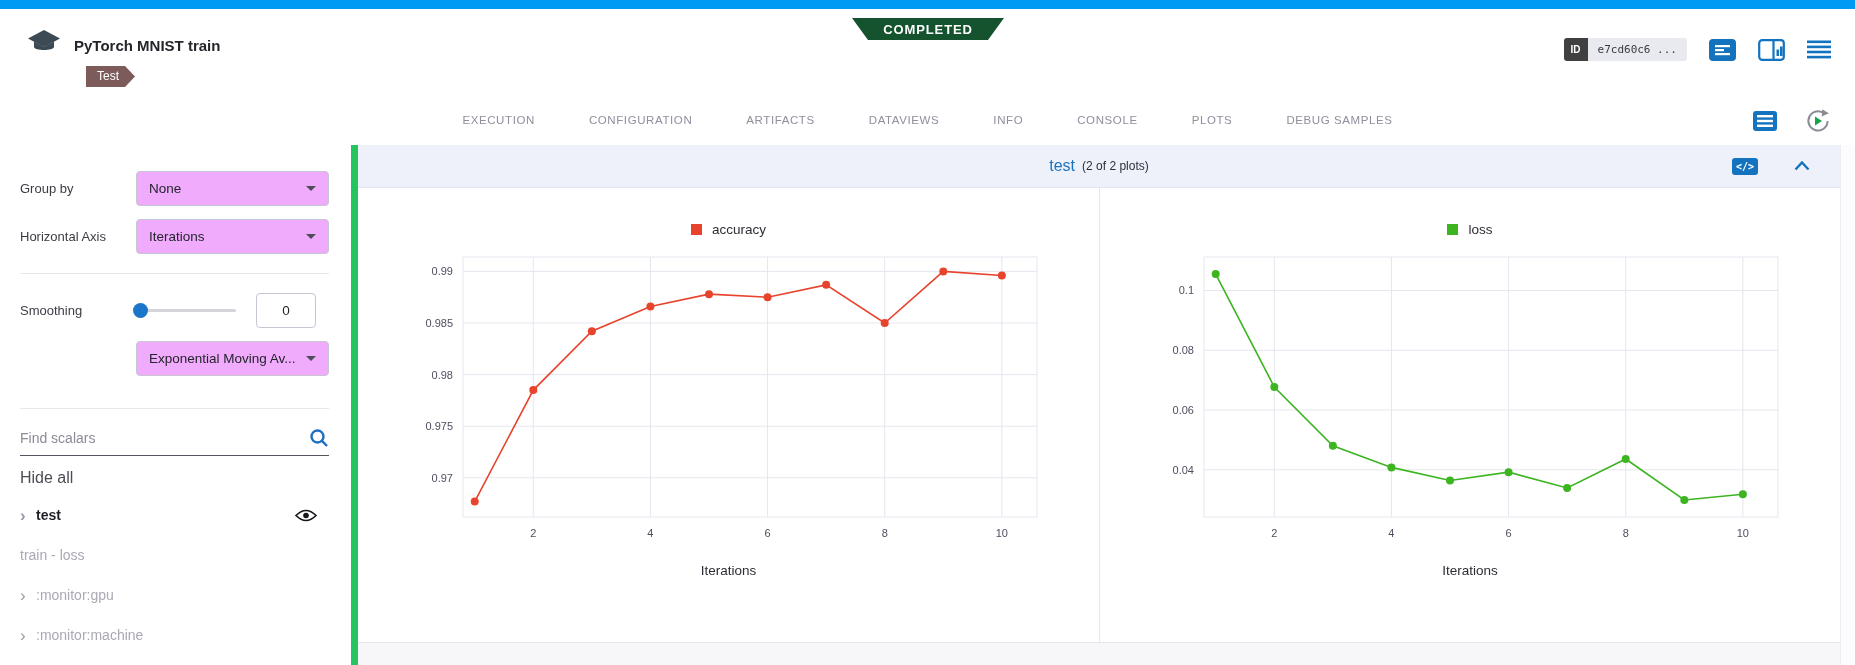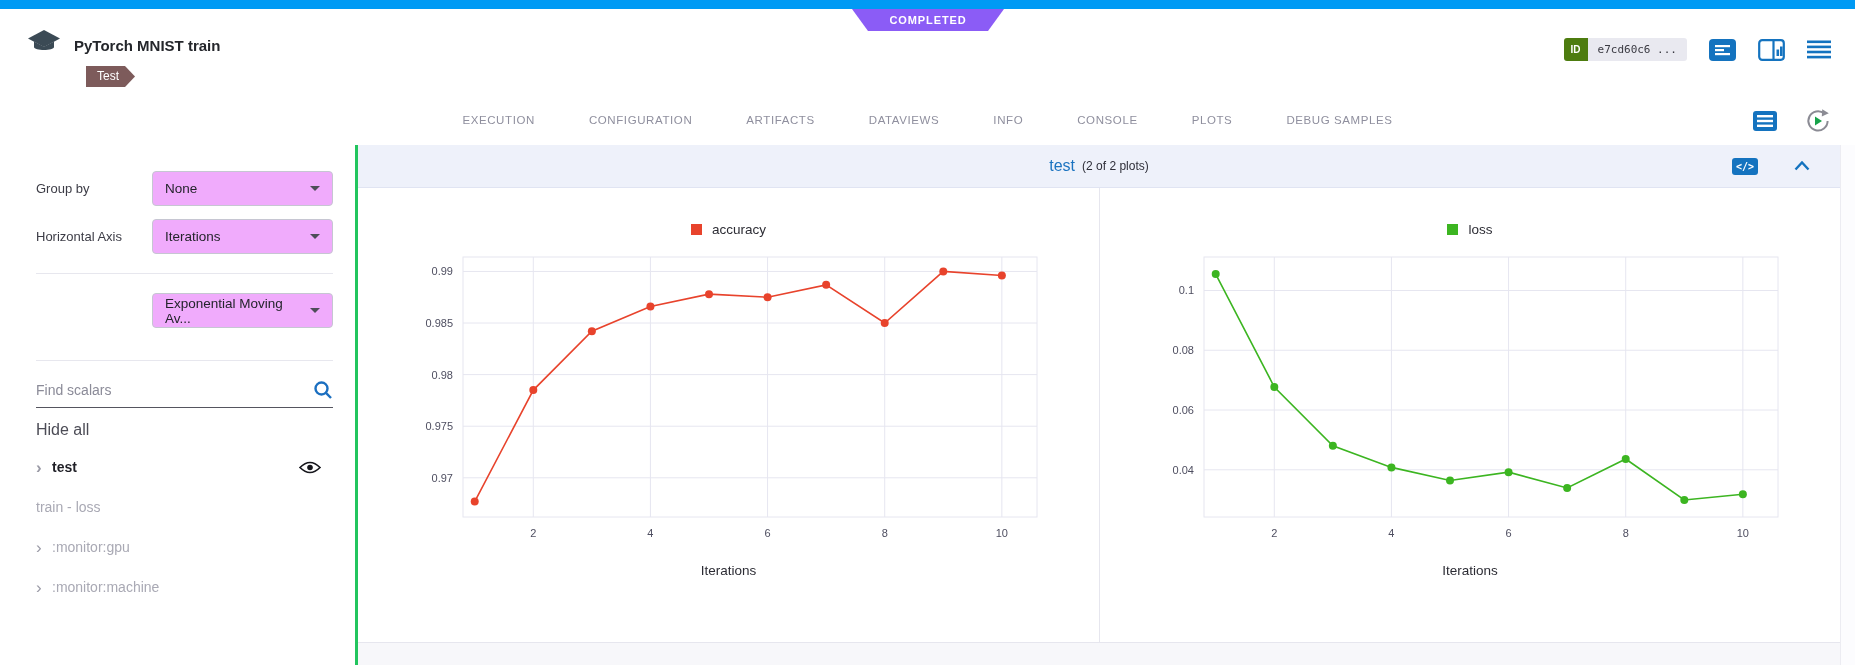--- a/index.html
+++ b/index.html
@@ -2,52 +2,52 @@
 <html><head>
 <meta charset="utf-8">
 <style>
   * { box-sizing: border-box; margin: 0; padding: 0; }
   html,body { background:#fff; }
   body { font-family:"Liberation Sans", sans-serif; }
   .app { position:relative; width:1855px; height:665px; background:#fff; overflow:hidden; }
 
   
   .topbar { height:9px; background:#009af4; }
-  .ribbon { position:absolute; top:9px; left:852px; width:152px; height:22px; background:#8b5cf6;
+  .ribbon { position:absolute; top:18px; left:852px; width:152px; height:22px; background:#14532d;
     clip-path:polygon(0 0,100% 0,calc(100% - 16px) 100%,16px 100%);
-    color:#fff; font-size:11px; font-weight:bold; letter-spacing:.9px;
+    color:#fff; font-size:13px; font-weight:bold; letter-spacing:.9px;
     display:flex; align-items:center; justify-content:center; }
 
   
   .hdr { height:86px; position:relative; padding:10px 26px; }
   .logo { position:absolute; left:27px; top:20px; }
   .title-block { position:absolute; left:74px; top:28px; }
   .exp-title { font-size:15px; font-weight:700; color:#24262b; }
   .tag { display:inline-block; margin:12px 0 0 12px; background:#7d5b5b; color:#fff; font-size:12px;
     padding:3px 16px 4px 11px;
     clip-path:polygon(0 0,calc(100% - 10px) 0,100% 50%,calc(100% - 10px) 100%,0 100%); }
   .hdr-right { position:absolute; right:24px; top:29px; display:flex; align-items:center; gap:22px; }
   .idwrap { display:flex; align-items:stretch; }
-  .id-badge { background:#4d7c0f; color:#fff; font-size:10px; font-weight:700; padding:5px 7px;
+  .id-badge { background:#404040; color:#fff; font-size:10px; font-weight:700; padding:5px 7px;
     border-radius:3px 0 0 3px; display:flex; align-items:center; }
   .id-value { background:#e9e9f0; color:#3a3a42; font-family:"DejaVu Sans Mono", monospace;
     font-size:11px; padding:5px 10px; border-radius:0 3px 3px 0; display:flex; align-items:center; }
   .hicon { display:flex; align-items:center; cursor:pointer; }
 
   
   .tabsrow { height:50px; display:flex; align-items:center; justify-content:center; position:relative; }
   .tab { padding:0 27px; font-size:11.5px; letter-spacing:.6px; color:#8f8f9e; height:50px;
     display:flex; align-items:center; position:relative; cursor:pointer; font-weight:500; }
   .tab.active { color:#1473bf; font-weight:700; }
   .tab.active::after { content:''; position:absolute; left:20px; right:20px; bottom:7px; height:2px; background:#1473bf; }
   .tabs-right { position:absolute; right:24px; top:13px; display:flex; gap:28px; align-items:center; }
 
   
   .body { display:flex; height:520px; }
-  aside { width:358px; min-width:358px; border-right:3px solid #22c55e; padding:26px 22px 0 36px; background:#fff; }
+  aside { width:358px; min-width:358px; border-right:7px solid #22c55e; padding:26px 22px 0 20px; background:#fff; }
   .ctl-row { display:flex; align-items:center; margin-bottom:13px; }
   .ctl-label { width:116px; font-size:13px; color:#3c3c46; flex:none; }
   .select { flex:1; height:35px; border:1px solid #c6c6d2; border-radius:4px; display:flex; align-items:center;
     justify-content:space-between; padding:0 12px; font-size:13.5px; color:#24242c; background:#f0abfc; cursor:pointer; }
   .caret { width:0; height:0; border-left:5px solid transparent; border-right:5px solid transparent;
     border-top:5px solid #4d4d58; margin-left:8px; }
   .divider { height:1px; background:#e7e7ee; margin:19px 0; }
   .smooth-mid { flex:1; display:flex; align-items:center; }
   .slider { position:relative; width:100px; height:3px; background:#d4d4dc; border-radius:2px; margin-right:20px; }
   .slider .thumb { position:absolute; left:-3px; top:-6px; width:15px; height:15px; border-radius:50%;
@@ -178,20 +178,29 @@
         </div>
       </div>
       <div class="ctl-row">
         <span class="ctl-label">Horizontal Axis</span>
         <div class="select">
           <span>Iterations</span>
           <span class="caret"></span>
         </div>
       </div>
       <div class="divider"></div>
+      <div class="ctl-row">
+        <span class="ctl-label">Smoothing</span>
+        <div class="smooth-mid">
+          <div class="slider">
+            <div class="thumb"></div>
+          </div>
+          <div class="num-input">0</div>
+        </div>
+      </div>
       <div class="ctl-row ema-row">
         <div class="select">
           <span>Exponential Moving Av...</span>
           <span class="caret"></span>
         </div>
       </div>
       <div class="divider" style="margin-top:32px;"></div>
       <div class="search-row">
         <input class="search-input" type="text" placeholder="Find scalars" style="">
         <span style="display:flex;">

